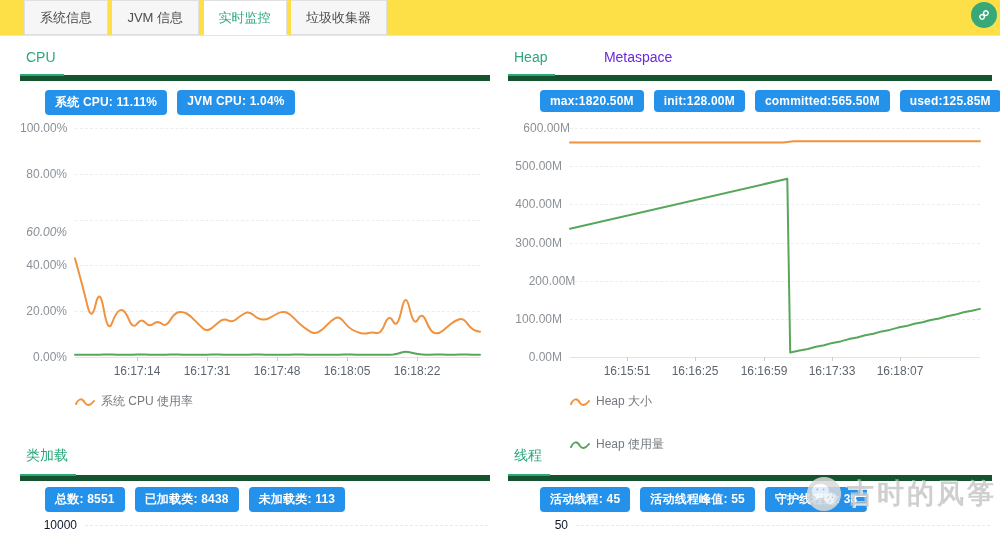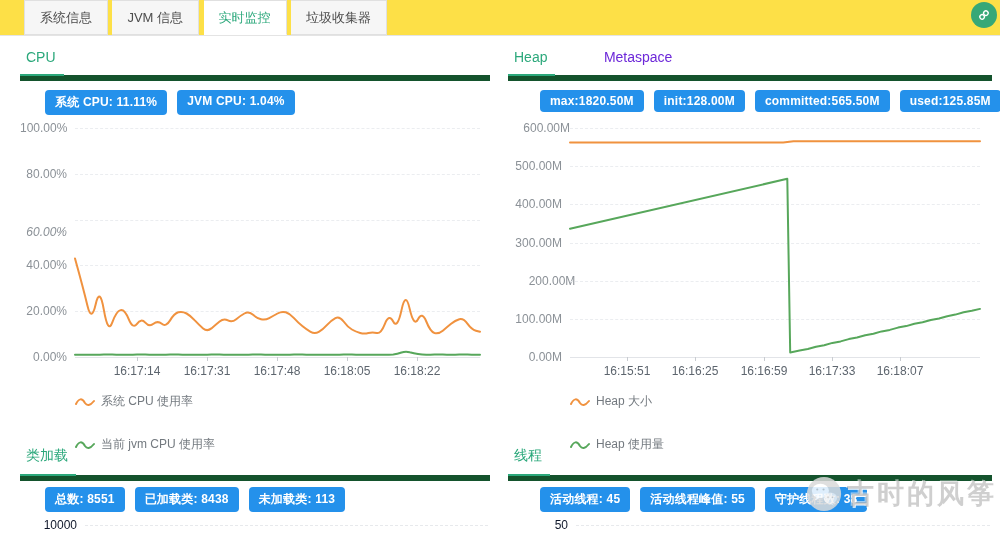--- a/index.html
+++ b/index.html
@@ -134,26 +134,20 @@
     <svg class="plot" width="405" height="229" viewBox="0 0 405 229" style="left: 55px; top: 6px;">
       <path d="M 0.0 130.5 Q 8.3 160.3 12.4 177.5 Q 16.5 194.7 20.7 176.3 Q 24.8 158.0 28.9 182.1 Q 33.1 206.1 37.2 194.6 Q 41.3 183.2 45.5 182.1 Q 49.6 180.9 53.7 191.2 Q 57.9 201.5 62.0 195.8 Q 66.1 190.1 70.3 194.6 Q 74.4 199.2 78.5 195.8 Q 82.7 192.4 86.8 195.8 Q 90.9 199.2 95.1 192.4 Q 99.2 185.5 103.3 184.3 Q 107.4 183.2 111.6 185.5 Q 115.7 187.8 119.8 192.4 Q 124.0 196.9 128.1 200.4 Q 132.2 203.8 136.4 200.4 Q 140.5 196.9 144.6 193.5 Q 148.8 190.1 152.9 192.4 Q 157.0 194.7 161.2 191.2 Q 165.3 187.8 169.4 185.5 Q 173.6 183.2 177.7 186.6 Q 181.8 190.1 186.0 191.2 Q 190.1 192.4 194.2 190.1 Q 198.4 187.8 202.5 185.5 Q 206.6 183.2 210.8 184.3 Q 214.9 185.5 219.0 190.1 Q 223.2 194.7 227.3 198.1 Q 231.4 201.5 235.6 203.8 Q 239.7 206.1 243.8 203.8 Q 248.0 201.5 252.1 196.9 Q 256.2 192.4 260.4 190.1 Q 264.5 187.8 268.6 193.5 Q 272.8 199.2 276.9 201.5 Q 281.0 203.8 285.2 205.0 Q 289.3 206.1 293.4 205.0 Q 297.6 203.8 301.7 205.0 Q 305.8 206.1 309.9 195.8 Q 314.1 185.5 318.2 193.5 Q 322.3 201.5 326.5 182.1 Q 330.6 162.6 334.7 180.9 Q 338.9 199.2 343.0 191.2 Q 347.1 183.2 351.3 193.5 Q 355.4 203.8 359.5 205.0 Q 363.7 206.1 367.8 202.7 Q 371.9 199.2 376.1 195.8 Q 380.2 192.4 384.3 191.2 Q 388.5 190.1 392.6 195.8 Q 396.7 201.5 400.9 202.7 L 405.0 203.8" fill="none" stroke="#f0923f" stroke-width="2" stroke-linejoin="round" stroke-linecap="round"></path>
       <path d="M 0.0 226.7 Q 8.3 226.7 12.4 226.7 Q 16.5 226.7 20.7 226.7 Q 24.8 226.7 28.9 226.5 Q 33.1 226.3 37.2 226.5 Q 41.3 226.7 45.5 226.7 Q 49.6 226.7 53.7 226.7 Q 57.9 226.7 62.0 226.5 Q 66.1 226.3 70.3 226.5 Q 74.4 226.7 78.5 226.7 Q 82.7 226.7 86.8 226.7 Q 90.9 226.7 95.1 226.5 Q 99.2 226.3 103.3 226.5 Q 107.4 226.7 111.6 226.7 Q 115.7 226.7 119.8 226.7 Q 124.0 226.7 128.1 226.7 Q 132.2 226.7 136.4 226.5 Q 140.5 226.3 144.6 226.5 Q 148.8 226.7 152.9 226.7 Q 157.0 226.7 161.2 226.7 Q 165.3 226.7 169.4 226.7 Q 173.6 226.7 177.7 226.5 Q 181.8 226.3 186.0 226.5 Q 190.1 226.7 194.2 226.7 Q 198.4 226.7 202.5 226.7 Q 206.6 226.7 210.8 226.7 Q 214.9 226.7 219.0 226.5 Q 223.2 226.3 227.3 226.5 Q 231.4 226.7 235.6 226.7 Q 239.7 226.7 243.8 226.7 Q 248.0 226.7 252.1 226.7 Q 256.2 226.7 260.4 226.7 Q 264.5 226.7 268.6 226.5 Q 272.8 226.3 276.9 226.5 Q 281.0 226.7 285.2 226.7 Q 289.3 226.7 293.4 226.7 Q 297.6 226.7 301.7 226.7 Q 305.8 226.7 309.9 226.7 Q 314.1 226.7 318.2 226.4 Q 322.3 226.0 326.5 224.5 Q 330.6 223.0 334.7 224.2 Q 338.9 225.3 343.0 226.0 Q 347.1 226.7 351.3 226.7 Q 355.4 226.7 359.5 226.5 Q 363.7 226.3 367.8 226.5 Q 371.9 226.7 376.1 226.7 Q 380.2 226.7 384.3 226.5 Q 388.5 226.3 392.6 226.5 Q 396.7 226.7 400.9 226.7 L 405.0 226.7" fill="none" stroke="#57a75b" stroke-width="2" stroke-linejoin="round" stroke-linecap="round"></path>
     </svg>
     <div class="legend" style="left: 55px; top: 271px; width: 405px; display: flex; position: absolute;">
       <span class="legend-item">
         <svg width="20" height="10" viewBox="0 0 20 10">
           <path d="M1 7 C4 1 7 1 10 6 C12 9 15 9 19 4" fill="none" stroke="#f0923f" stroke-width="2" stroke-linecap="round"></path>
         </svg>
         <span>系统 CPU 使用率</span>
-      </span>
-      <span class="legend-item">
-        <svg width="20" height="10" viewBox="0 0 20 10">
-          <path d="M1 7 C4 1 7 1 10 6 C12 9 15 9 19 4" fill="none" stroke="#57a75b" stroke-width="2" stroke-linecap="round"></path>
-        </svg>
-        <span>当前 jvm CPU 使用率</span>
       </span>
     </div>
   </div>
 
 <div class="phead" id="mem-head">
   <span class="ptab active">Heap</span>
   <span class="ptab">Metaspace</span>
 </div>
 <div class="badges" id="mem-badges">
   <span class="badge">max:1820.50M</span>

